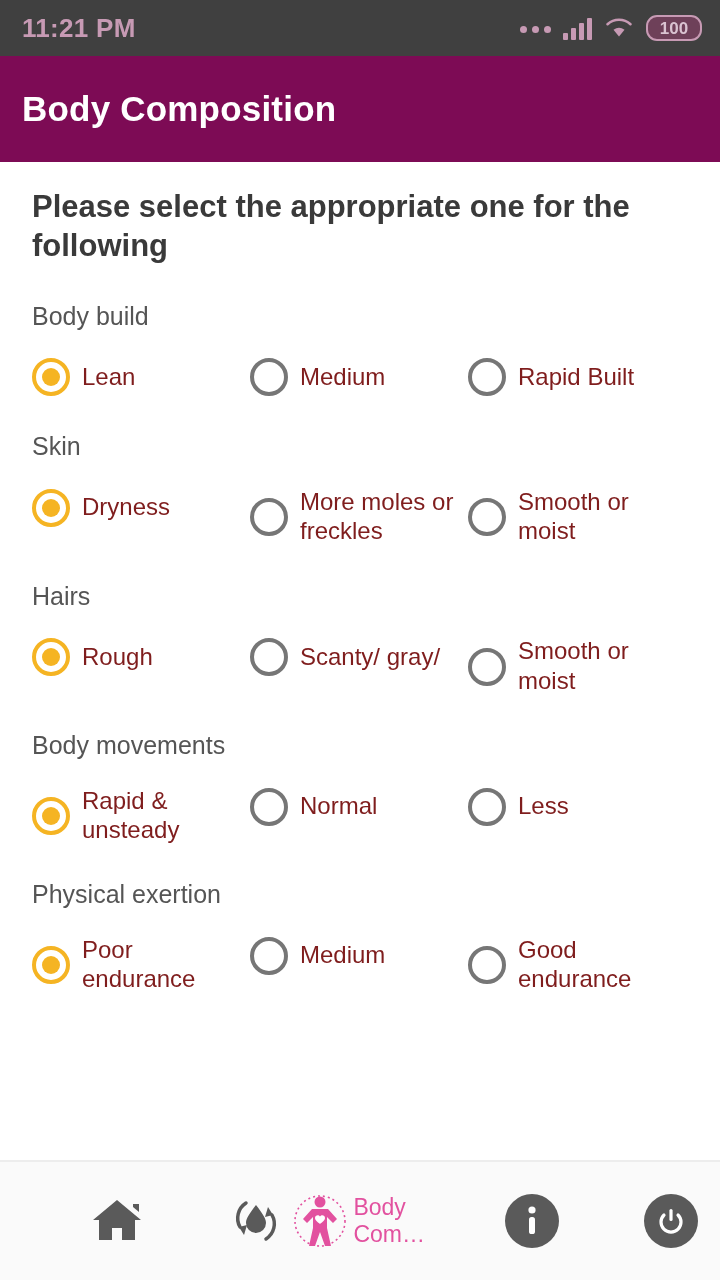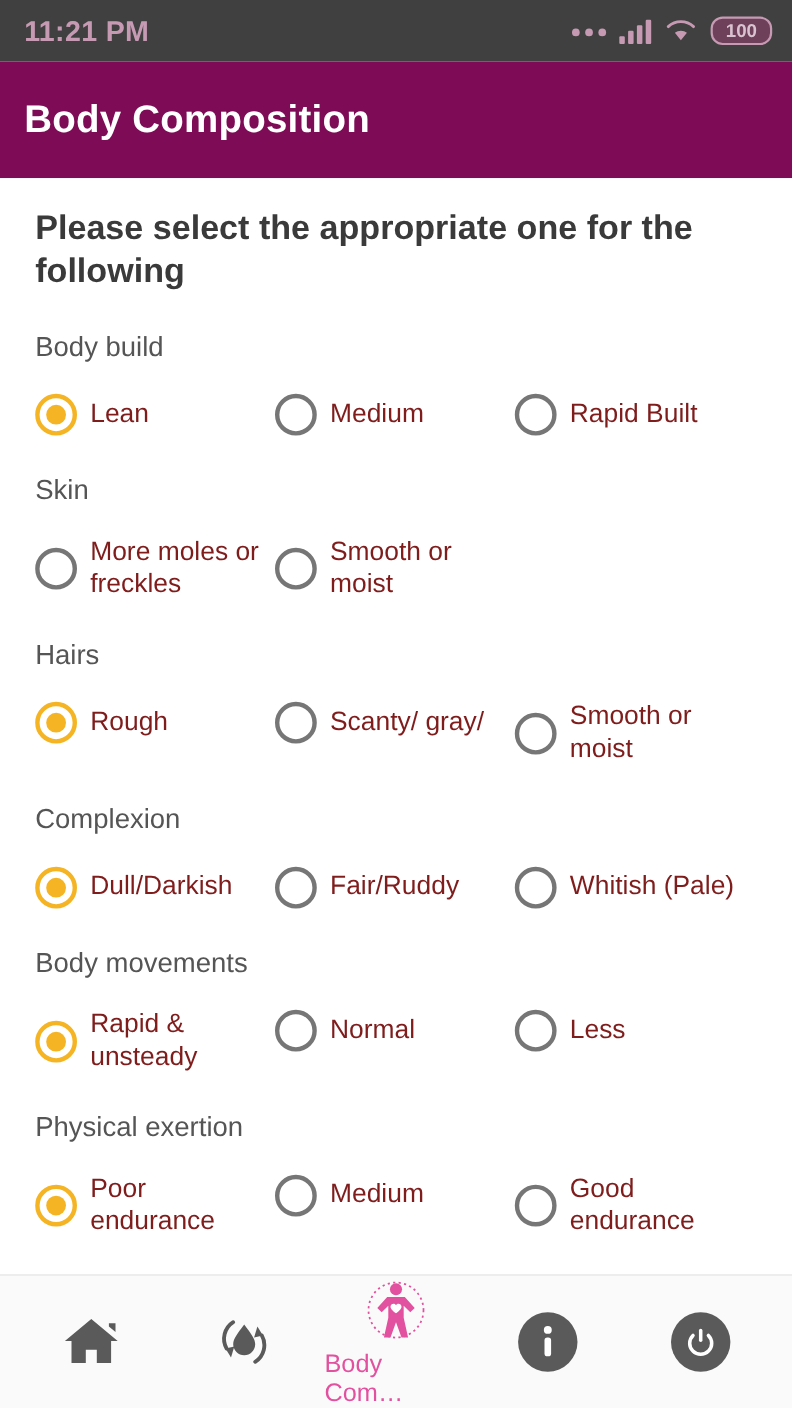--- a/index.html
+++ b/index.html
@@ -69,21 +69,21 @@
     width: 18px; height: 18px; border-radius: 50%; background: #F5B423;
     transform: translate(-50%, -50%);
   }
   .opt-label { font-size: 24px; color: #7f1d1d; line-height: 1.22; }
 
   
   .bottomnav {
     flex: 0 0 120px; background: #FAFAFA; border-top: 2px solid #EDEDED;
     display: flex; align-items: center; justify-content: space-around; padding: 0 14px;
   }
-  .nav-item { display: flex; flex-direction: column; align-items: center; justify-content: flex-end; width: 130px; gap: 4px; }
+  .nav-item { display: flex; flex-direction: row; align-items: center; justify-content: flex-end; width: 130px; gap: 4px; }
   .nav-label { font-size: 23px; color: #E2519F; font-weight: normal; }
   .nav-icon { width: 62px; height: 62px; display: flex; align-items: center; justify-content: center; }
   .disc { width: 54px; height: 54px; border-radius: 50%; background: #5A5A5A; display: flex; align-items: center; justify-content: center; }
 </style>
 </head>
 <body>
 
 <div id="app">
 
   <div class="statusbar">
@@ -135,20 +135,24 @@
             <span class="radio"></span>
             <span class="opt-label">Rapid Built</span>
           </div>
         </div>
       </div>
 
       <div class="group">
         <div class="group-label">Skin</div>
         <div class="options">
           <div class="option tight">
+            <span class="radio sel"></span>
+            <span class="opt-label">Dryness</span>
+          </div>
+          <div class="option tight">
             <span class="radio"></span>
             <span class="opt-label">More moles or freckles</span>
           </div>
           <div class="option tight">
             <span class="radio"></span>
             <span class="opt-label">Smooth or moist</span>
           </div>
         </div>
       </div>
 
@@ -163,37 +167,20 @@
             <span class="radio"></span>
             <span class="opt-label">Scanty/ gray/</span>
           </div>
           <div class="option tight">
             <span class="radio"></span>
             <span class="opt-label">Smooth or moist</span>
           </div>
         </div>
       </div>
 
-      <div class="group">
-        <div class="group-label">Complexion</div>
-        <div class="options">
-          <div class="option tight">
-            <span class="radio sel"></span>
-            <span class="opt-label">Dull/Darkish</span>
-          </div>
-          <div class="option tight">
-            <span class="radio"></span>
-            <span class="opt-label">Fair/Ruddy</span>
-          </div>
-          <div class="option tight">
-            <span class="radio"></span>
-            <span class="opt-label">Whitish (Pale)</span>
-          </div>
-        </div>
-      </div>
 
       <div class="group">
         <div class="group-label">Body movements</div>
         <div class="options">
           <div class="option tight">
             <span class="radio sel"></span>
             <span class="opt-label">Rapid &amp; unsteady</span>
           </div>
           <div class="option tight">
             <span class="radio"></span>

